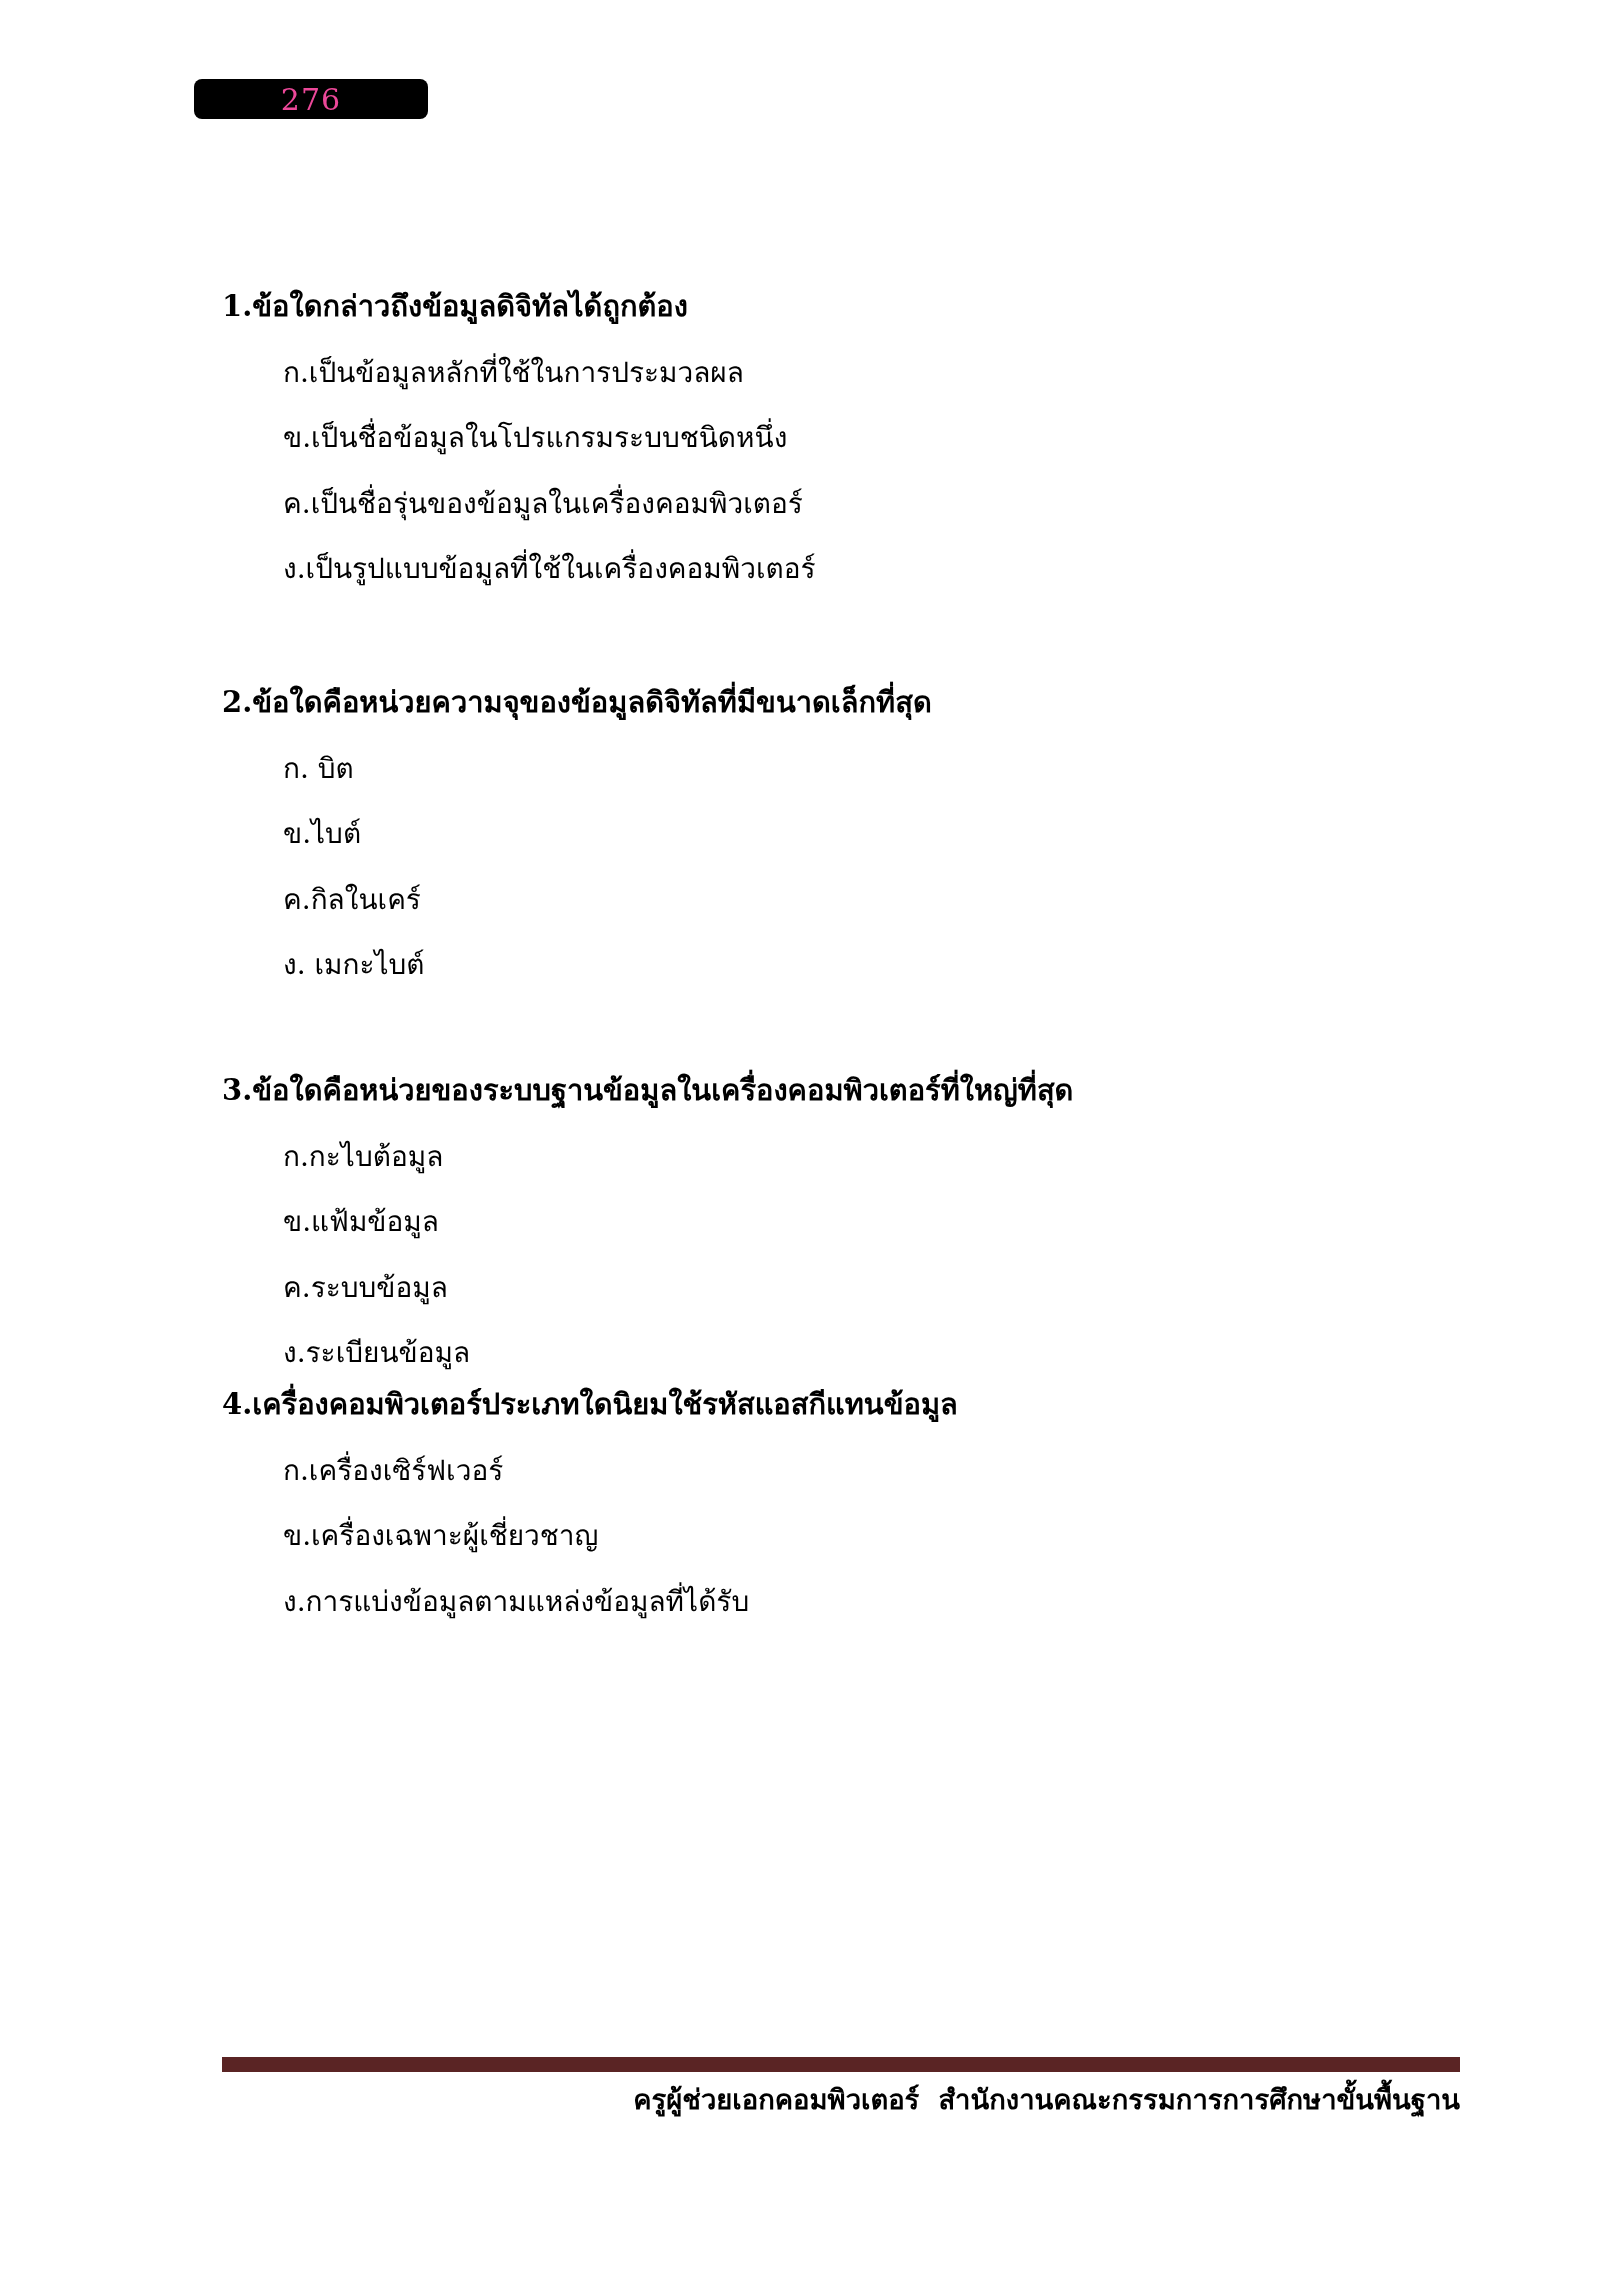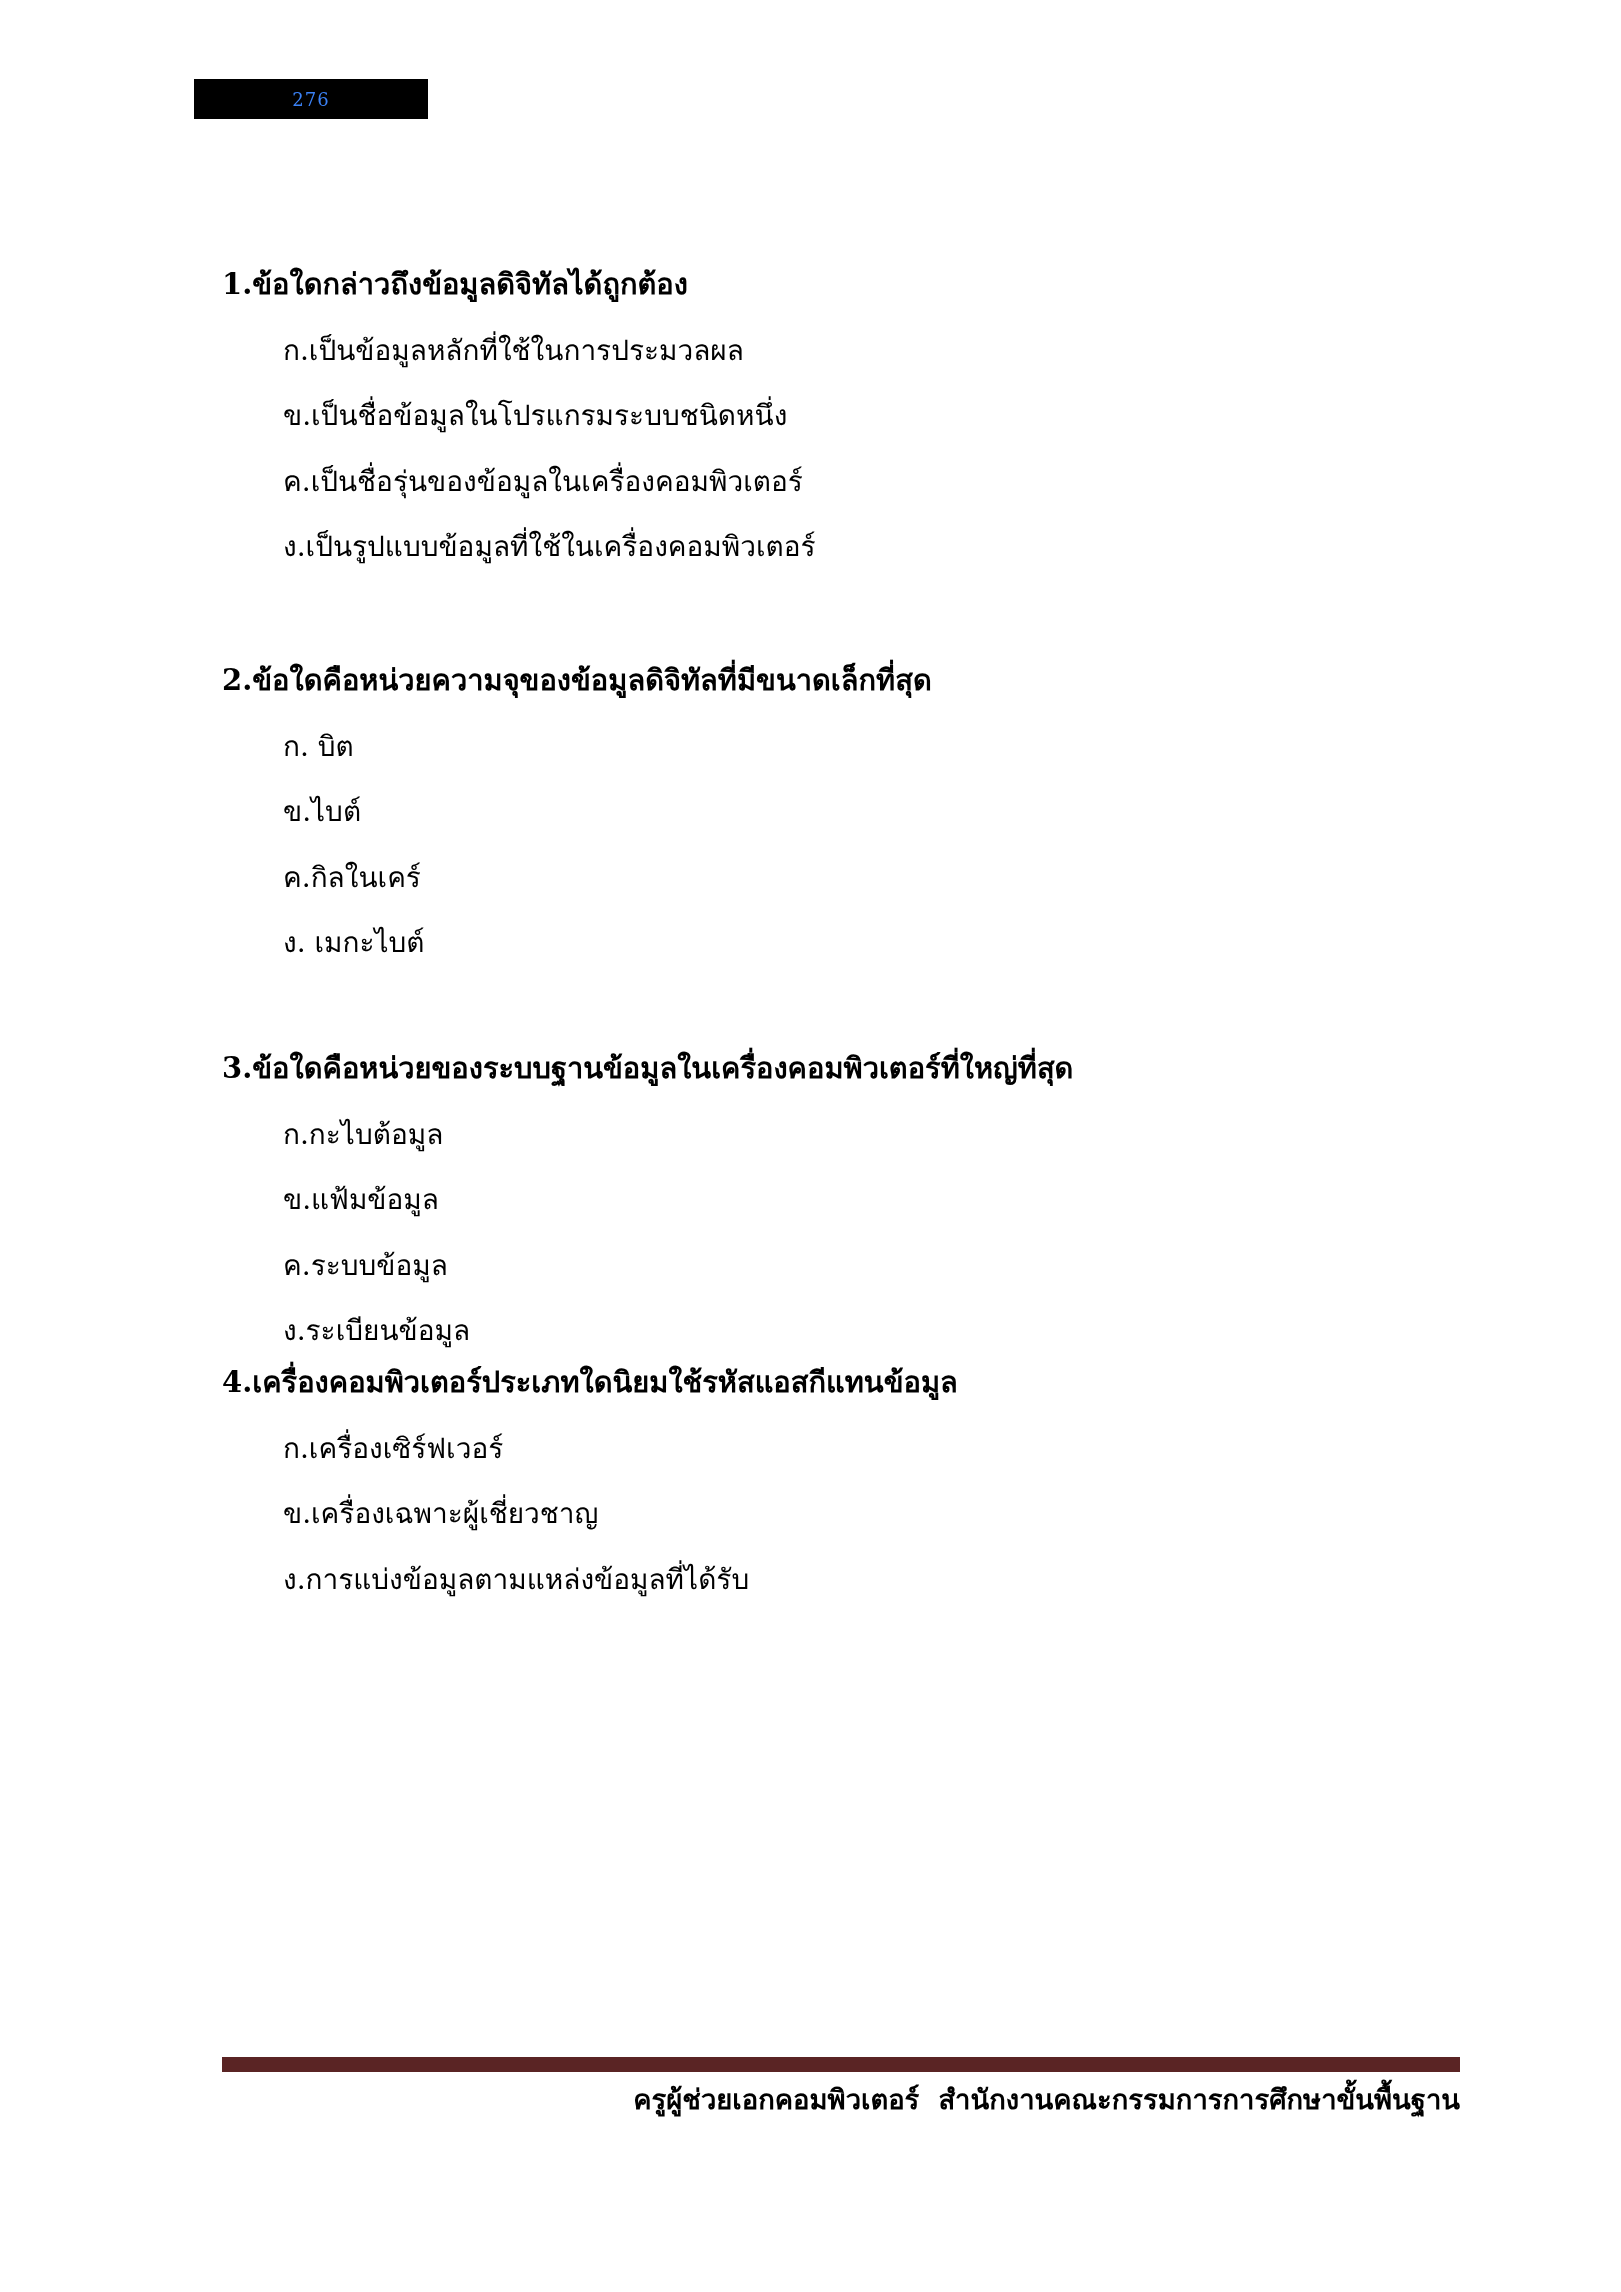--- a/index.html
+++ b/index.html
@@ -12,31 +12,33 @@
     color: #000000;
     overflow: hidden;
   }
   .page-number-bar {
     position: absolute;
     left: 194px;
     top: 79px;
     width: 234px;
     height: 40px;
     background: #000000;
-    color: #3b82f6;
+    color: #ec4899;
     display: flex;
     align-items: center;
     justify-content: center;
-    font-size: 18px;
+    font-size: 30px;
     letter-spacing: 1px;
+    border-radius: 8px;
   }
   .question {
     position: absolute;
     left: 222px;
     width: 1255px;
+    margin-top: 22px;
   }
   .q1 { top: 265px; }
   .q2 { top: 661px; }
   .q3 { top: 1049px; }
   .q4 { top: 1363px; }
   .q-heading {
     font-weight: bold;
     font-size: 29px;
     line-height: 39px;
     margin: 0 0 26.5px 0;

